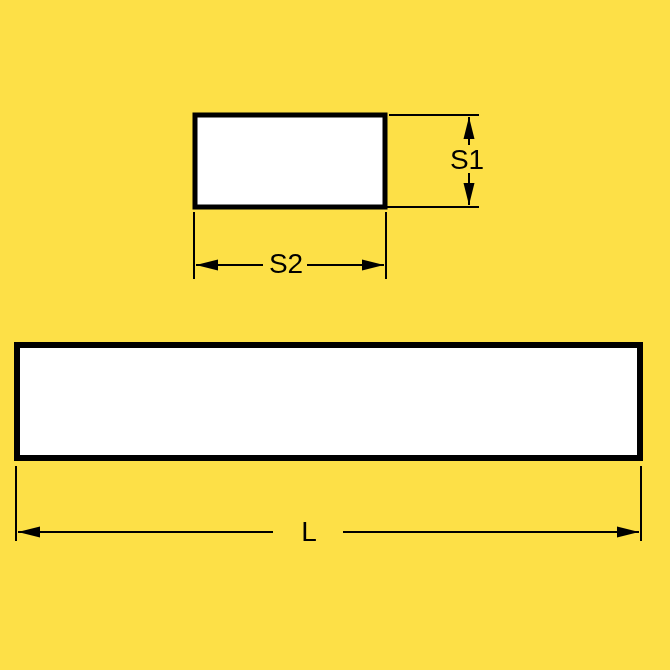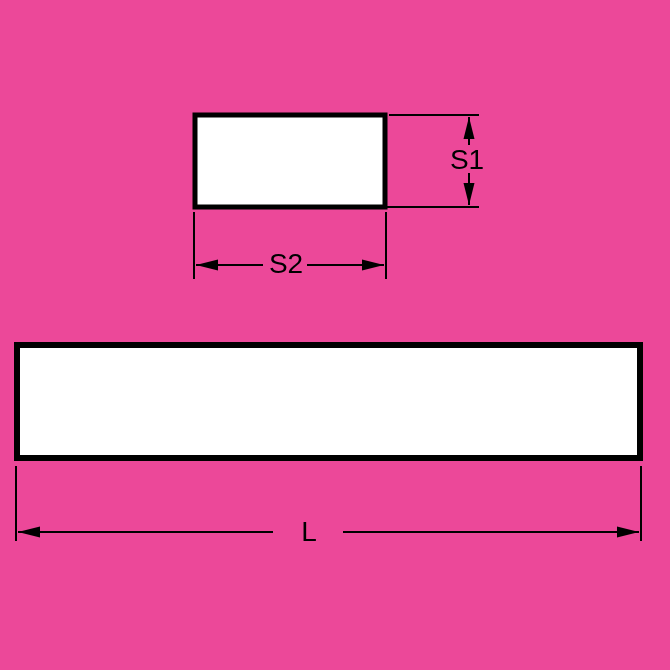--- a/index.html
+++ b/index.html
@@ -4,21 +4,21 @@
   <style>
     html, body {
       margin: 0;
       padding: 0;
       background: #ffffff;
     }
     .canvas {
       position: relative;
       width: 670px;
       height: 670px;
-      background: #ec4899;
+      background: #fde047;
       overflow: hidden;
       font-family: "Liberation Sans", sans-serif;
     }
     svg {
       display: block;
     }
     .dim-label {
       font-family: "Liberation Sans", sans-serif;
       font-size: 28px;
       fill: #000000;

